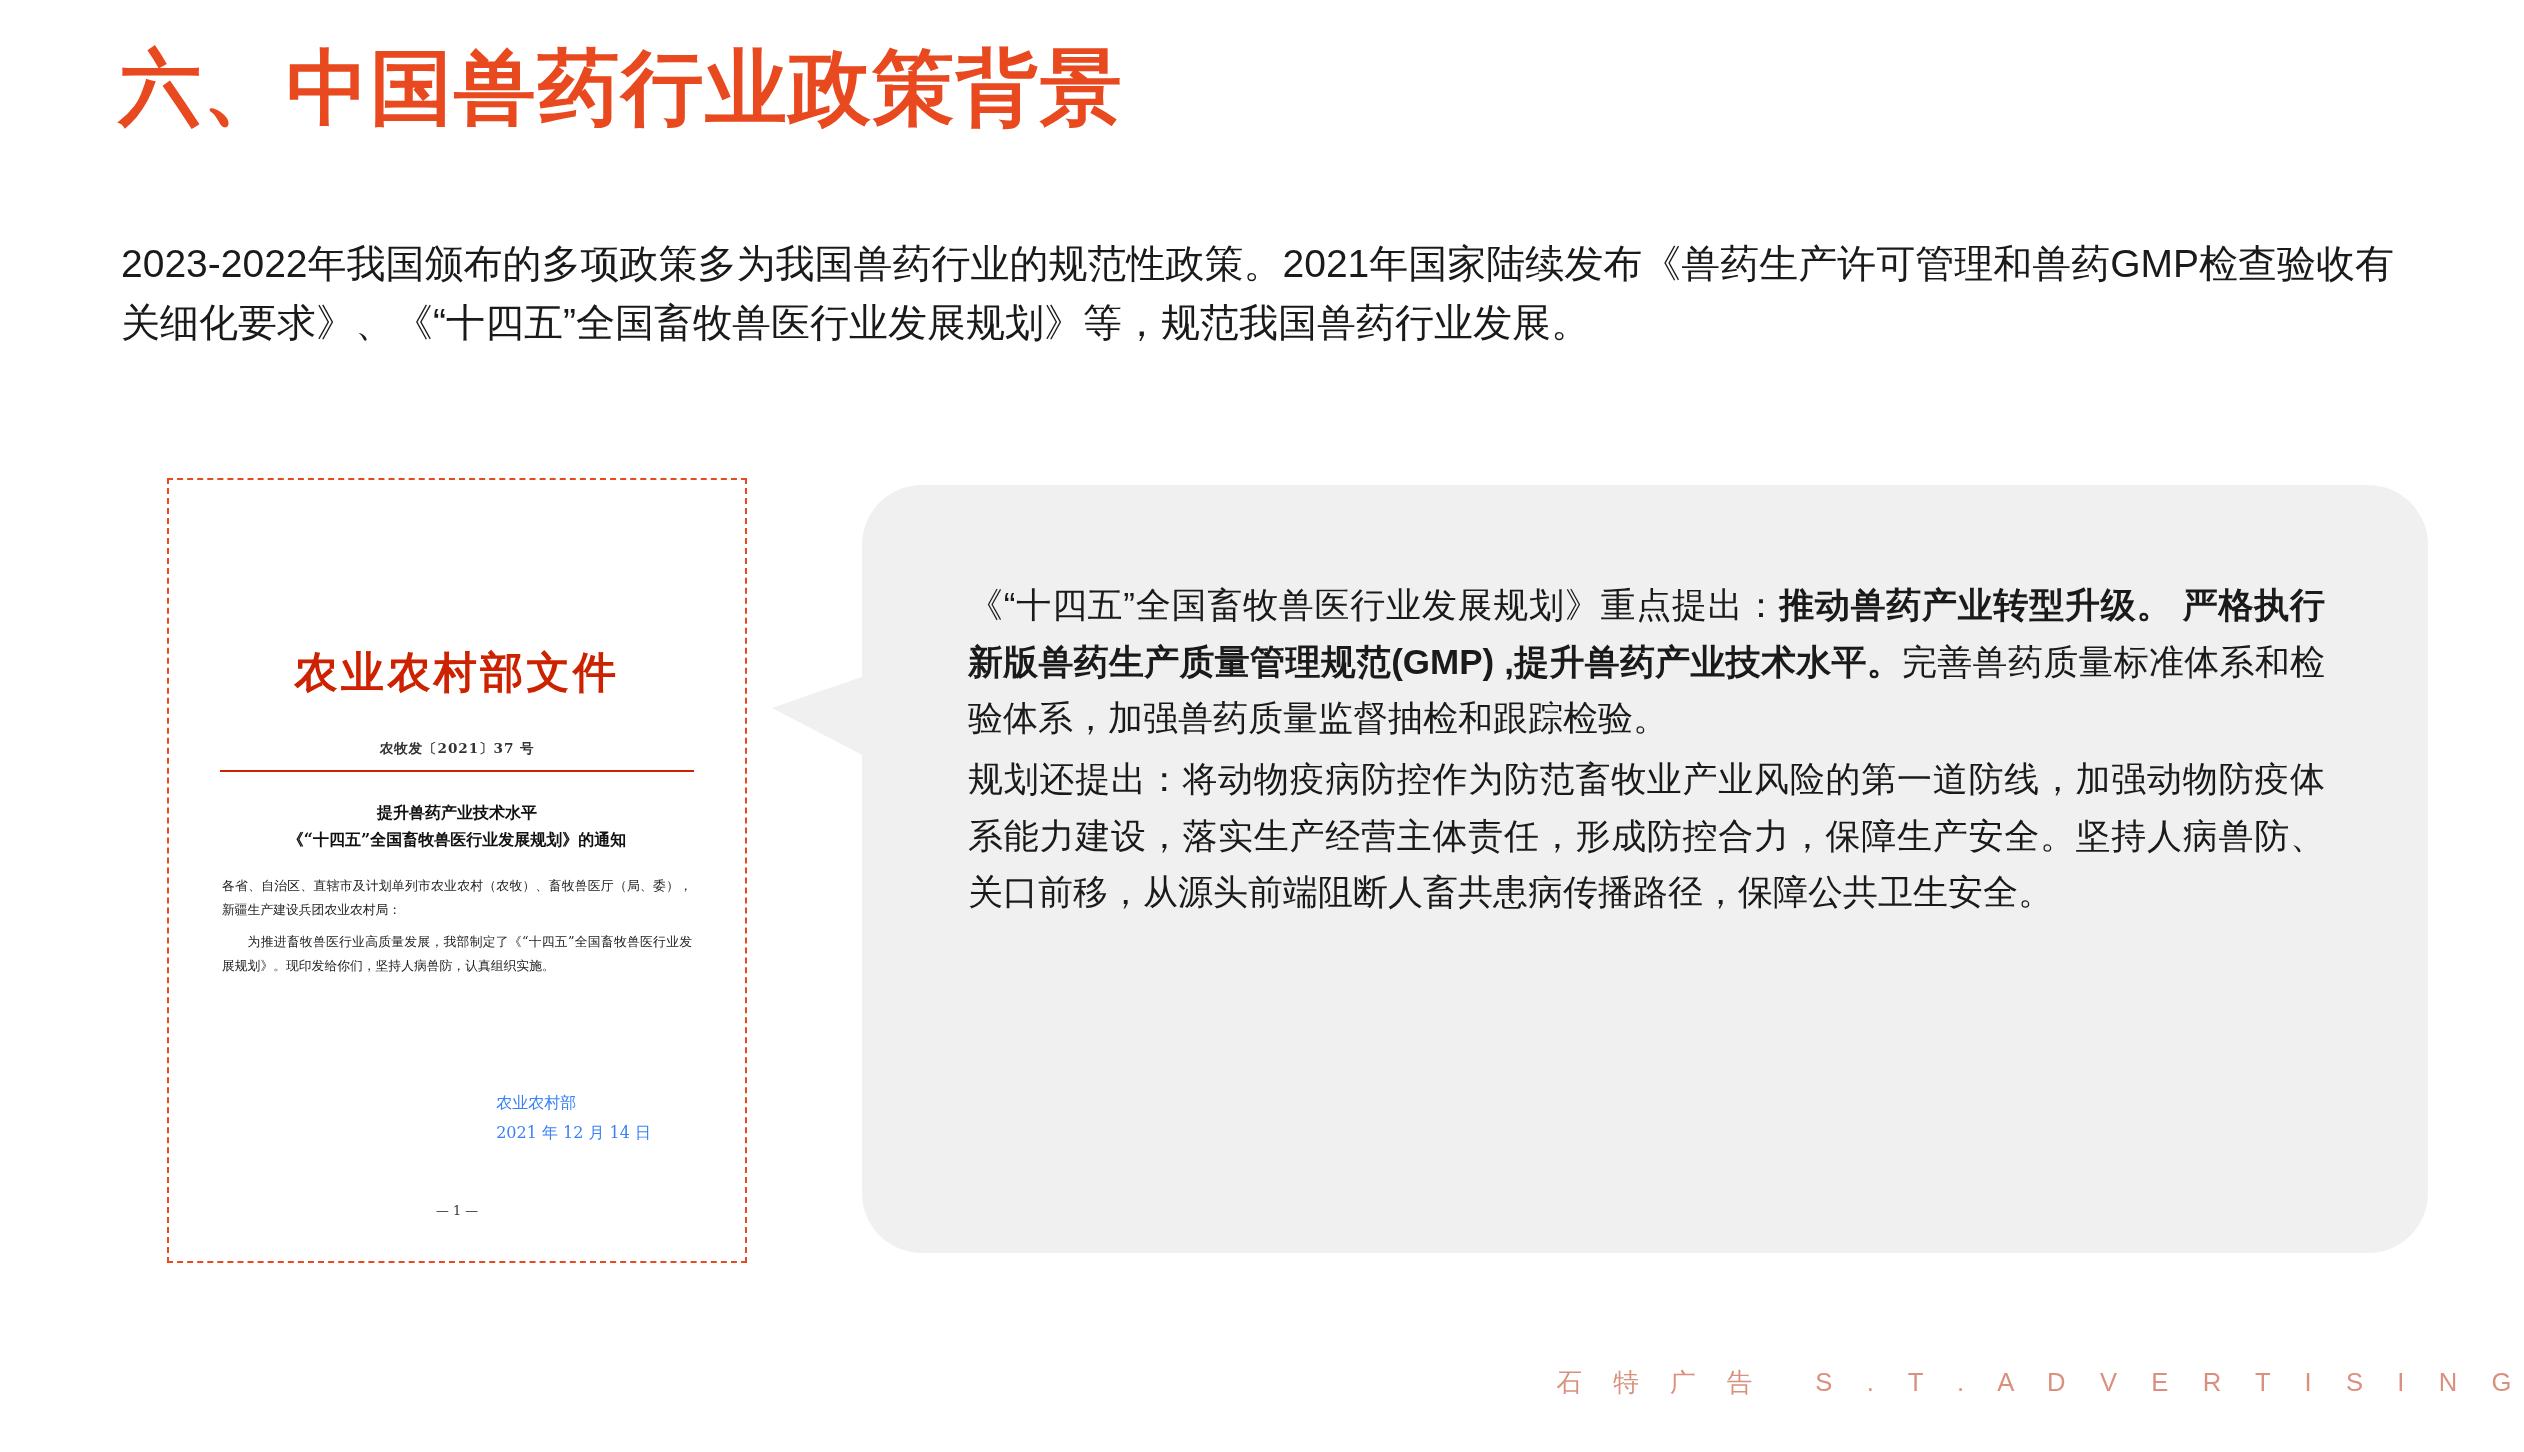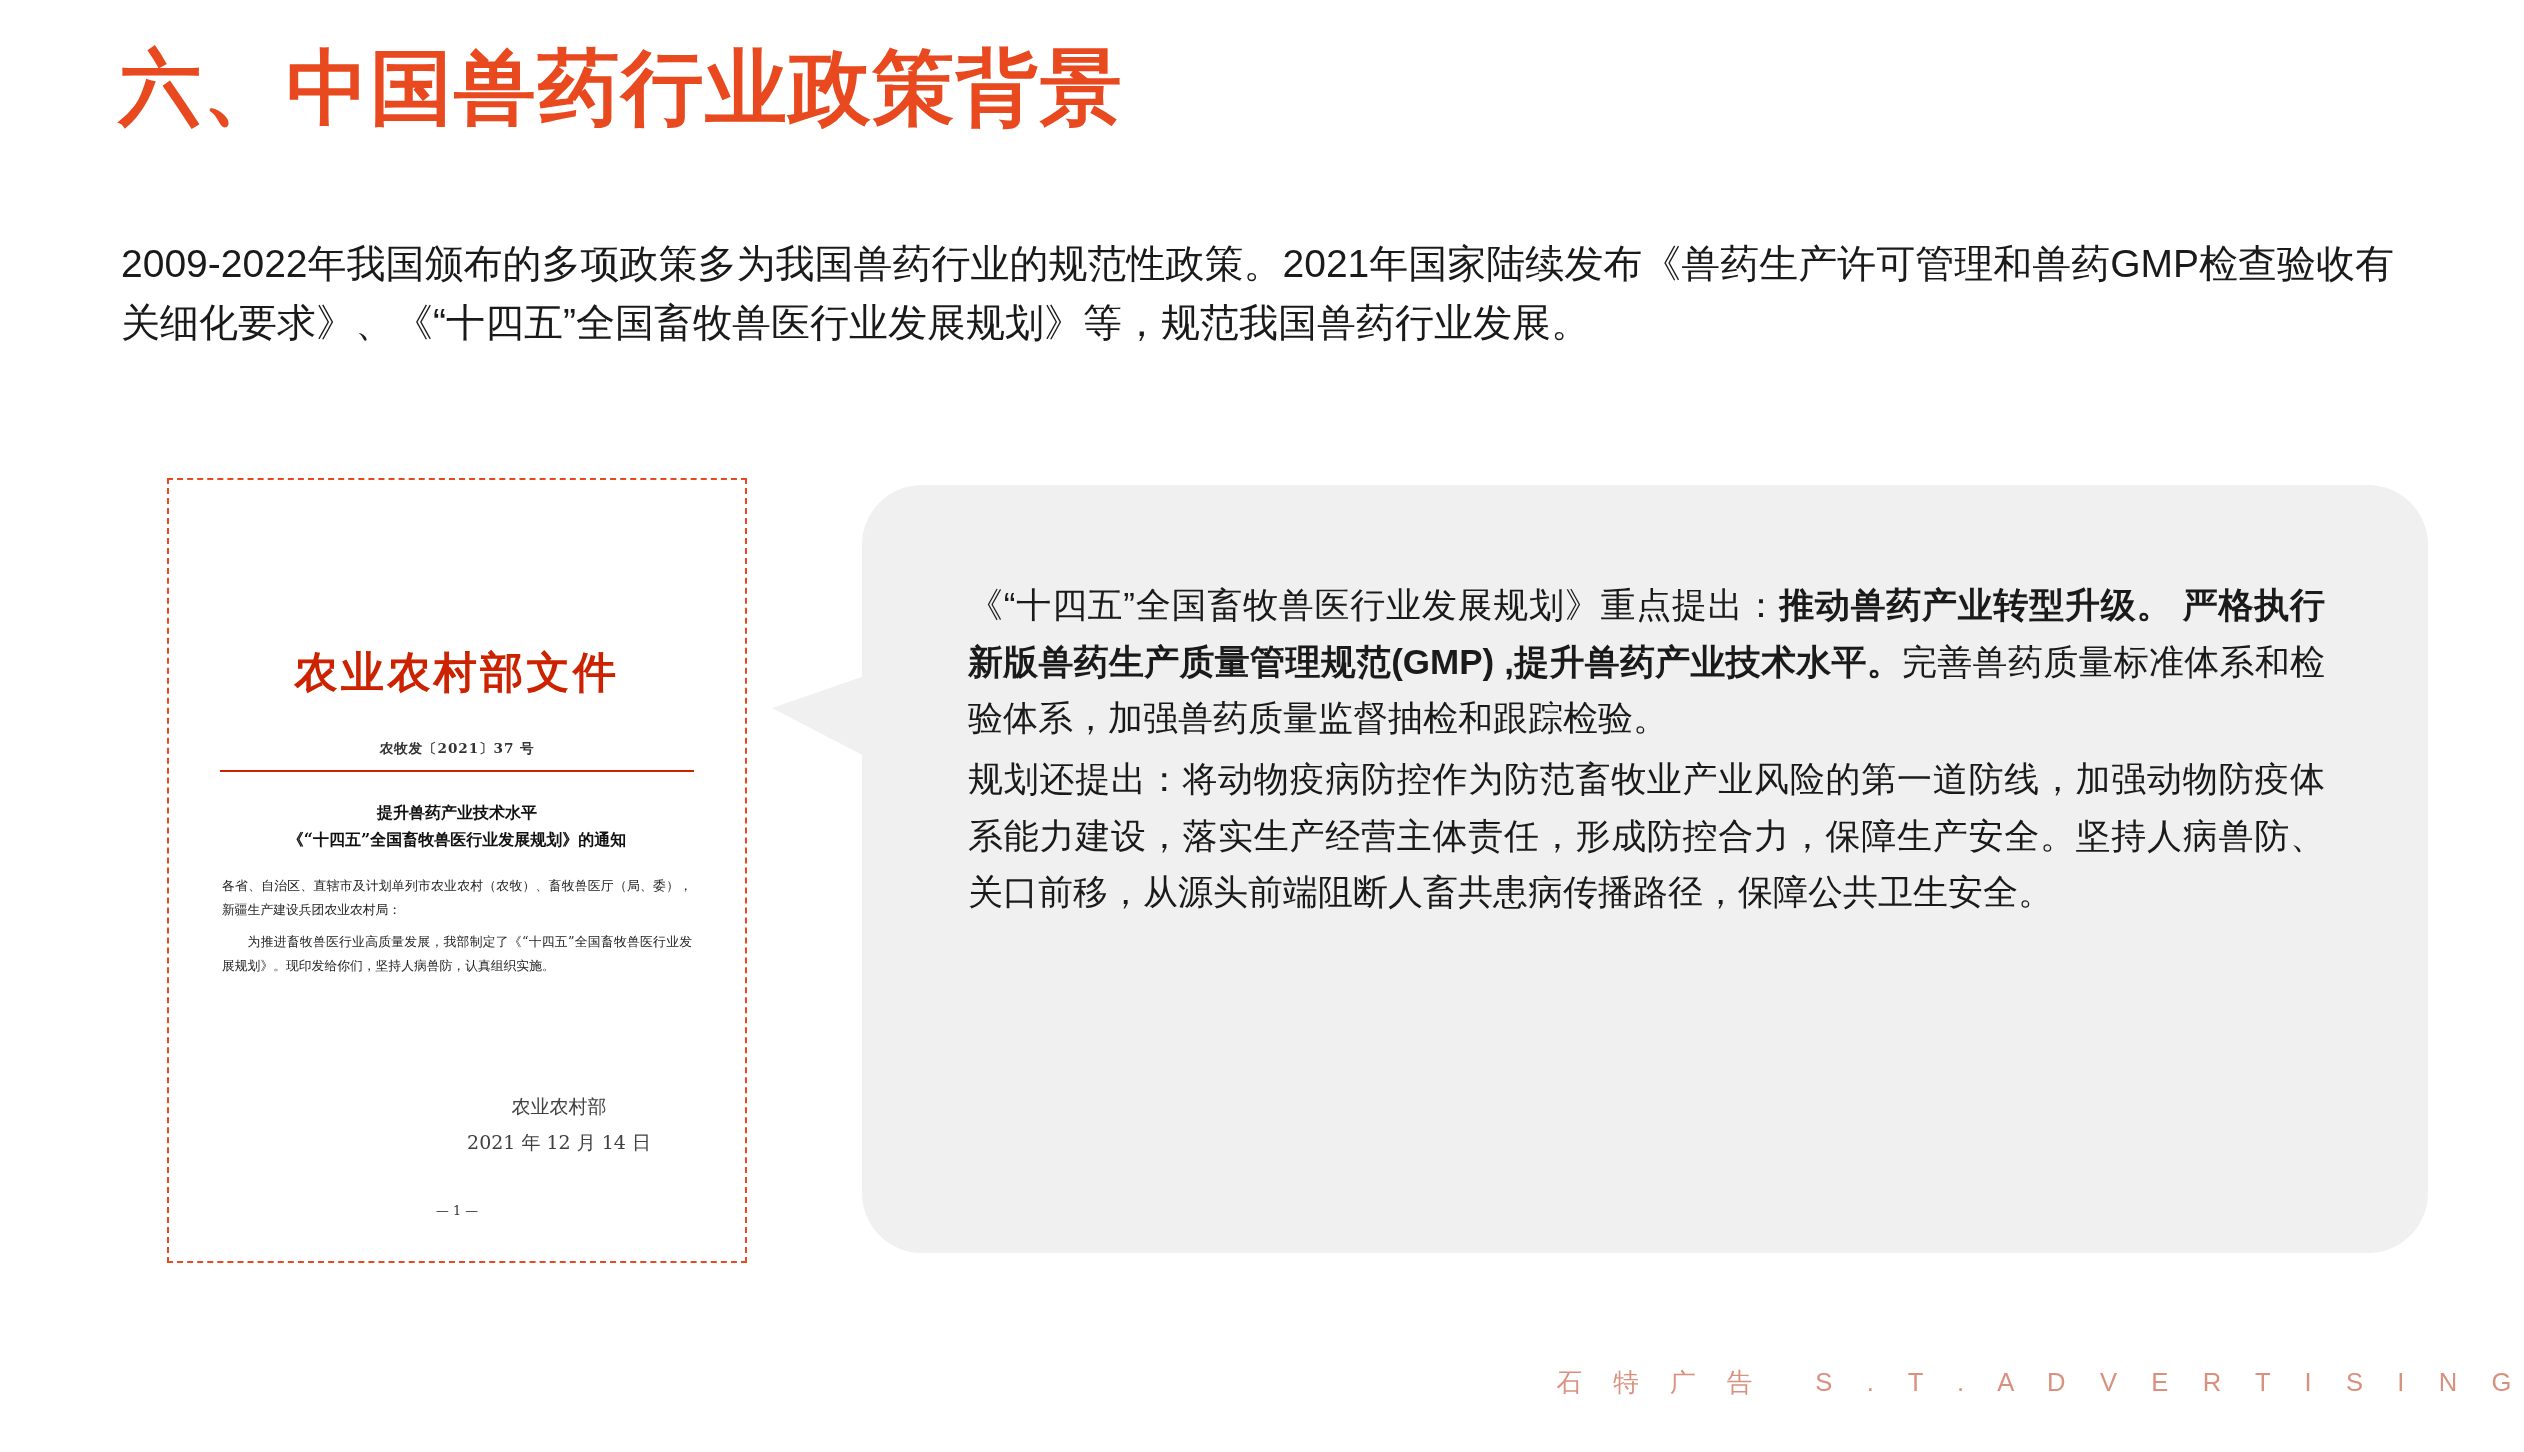--- a/index.html
+++ b/index.html
@@ -115,24 +115,24 @@
     line-height: 1.85;
     text-align: justify;
   }
   .doc-body p { margin: 0 0 8.5px 0; }
   .doc-body p.indent { text-indent: 2em; }
   .doc-signature {
     position: absolute;
     right: 75px;
     top: 589px;
     font-family: "DejaVu Serif", serif;
-    font-size: 19px;
-    color: #404040;
+    font-size: 16px;
+    color: #3b82f6;
     line-height: 1.9;
-    text-align: center;
+    text-align: left;
   }
   .doc-pagenum {
     position: absolute;
     left: 0;
     right: 0;
     bottom: 24px;
     text-align: center;
     font-family: "DejaVu Serif", serif;
     font-size: 12.8px;
     color: #333;
@@ -187,21 +187,21 @@
     white-space: nowrap;
   }
   .footer .cn { letter-spacing: 12px; }
   .footer .en { letter-spacing: 13.6px; margin-left: 51px; }
 </style>
 </head>
 <body>
 
 <div class="slide-title">六、中国兽药行业政策背景</div>
 
-<div class="intro">2009-2022年我国颁布的多项政策多为我国兽药行业的规范性政策。2021年国家陆续发布《兽药生产许可管理和兽药GMP检查验收有关细化要求》、《“十四五”全国畜牧兽医行业发展规划》等，规范我国兽药行业发展。</div>
+<div class="intro">2023-2022年我国颁布的多项政策多为我国兽药行业的规范性政策。2021年国家陆续发布《兽药生产许可管理和兽药GMP检查验收有关细化要求》、《“十四五”全国畜牧兽医行业发展规划》等，规范我国兽药行业发展。</div>
 
 <div class="doc-frame">
   <div class="doc-inner">
     <div class="doc-header">农业农村部文件</div>
     <div class="doc-docnum">农牧发〔2021〕37 号</div>
     <div class="doc-rule"></div>
     <div class="doc-subject">
       <div>提升兽药产业技术水平</div>
       <div>《“十四五”全国畜牧兽医行业发展规划》的通知</div>
     </div>

